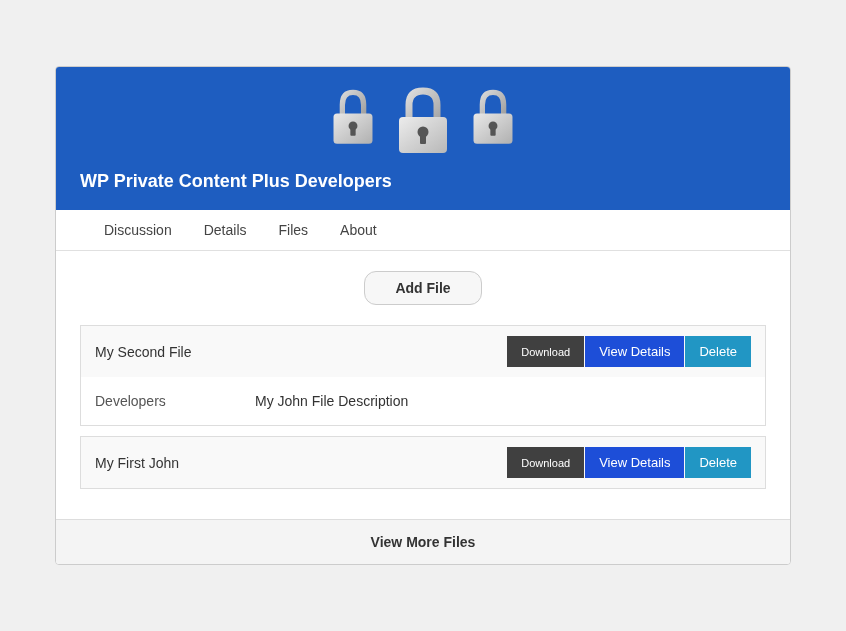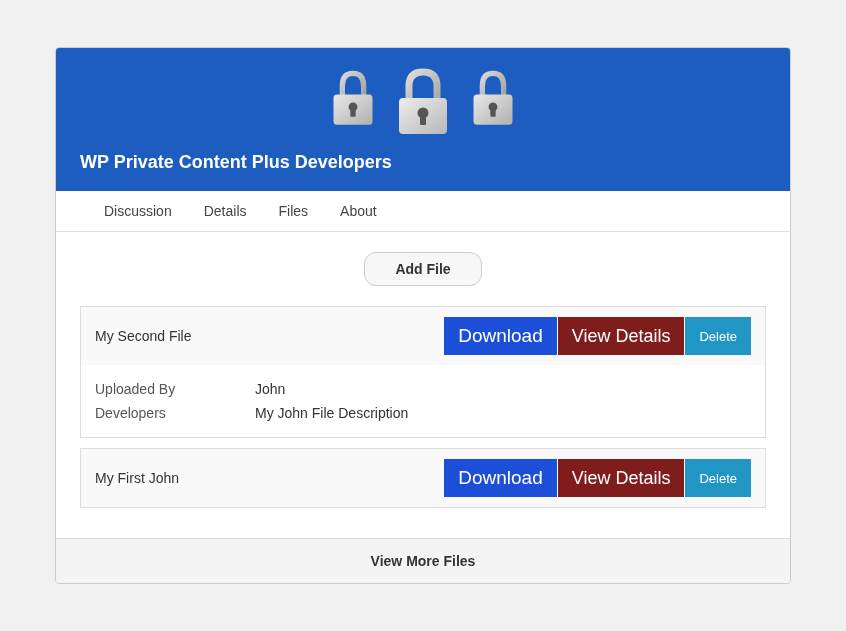--- a/index.html
+++ b/index.html
@@ -99,34 +99,34 @@
     }
     .file-name {
       font-size: 14px;
       color: #333;
     }
     .file-actions {
       display: flex;
       gap: 0;
     }
     .btn-download {
-      background: #1d4ed8;
+      background: #404040;
       color: #fff;
       border: none;
       padding: 8px 14px;
-      font-size: 19px;
+      font-size: 11px;
       cursor: pointer;
       margin-right: 1px;
     }
     .btn-view-details {
-      background: #7f1d1d;
+      background: #1d4ed8;
       color: #fff;
       border: none;
       padding: 8px 14px;
-      font-size: 18px;
+      font-size: 13px;
       cursor: pointer;
       margin-right: 1px;
     }
     .btn-delete {
       background: #2196c4;
       color: #fff;
       border: none;
       padding: 0 14px;
       font-size: 13px;
       cursor: pointer;
@@ -251,24 +251,20 @@
       <div class="file-row-header">
         <span class="file-name">My Second File</span>
         <div class="file-actions">
           <button class="btn-download">Download</button>
           <button class="btn-view-details">View Details</button>
           <button class="btn-delete">Delete</button>
         </div>
       </div>
       <div class="file-details">
         <div class="detail-row">
-          <span class="detail-label">Uploaded By</span>
-          <span class="detail-value">John</span>
-        </div>
-        <div class="detail-row">
           <span class="detail-label">Developers</span>
           <span class="detail-value">My John File Description</span>
         </div>
       </div>
     </div>
 
     <div class="file-card">
       <div class="file-row-header">
         <span class="file-name">My First John</span>
         <div class="file-actions">

